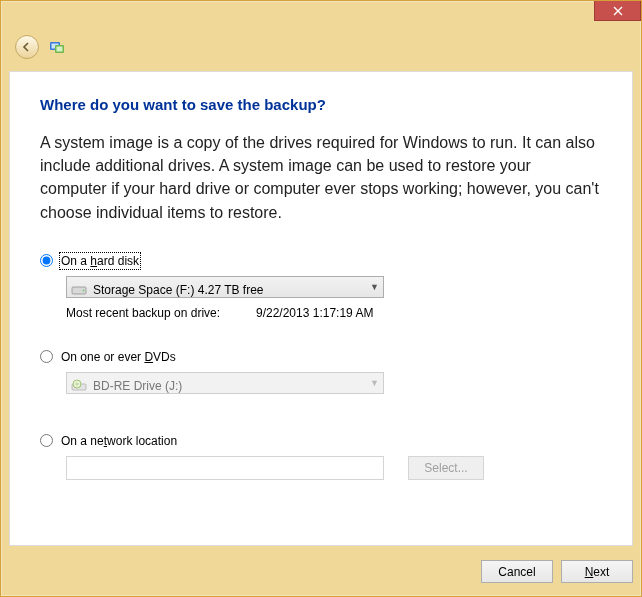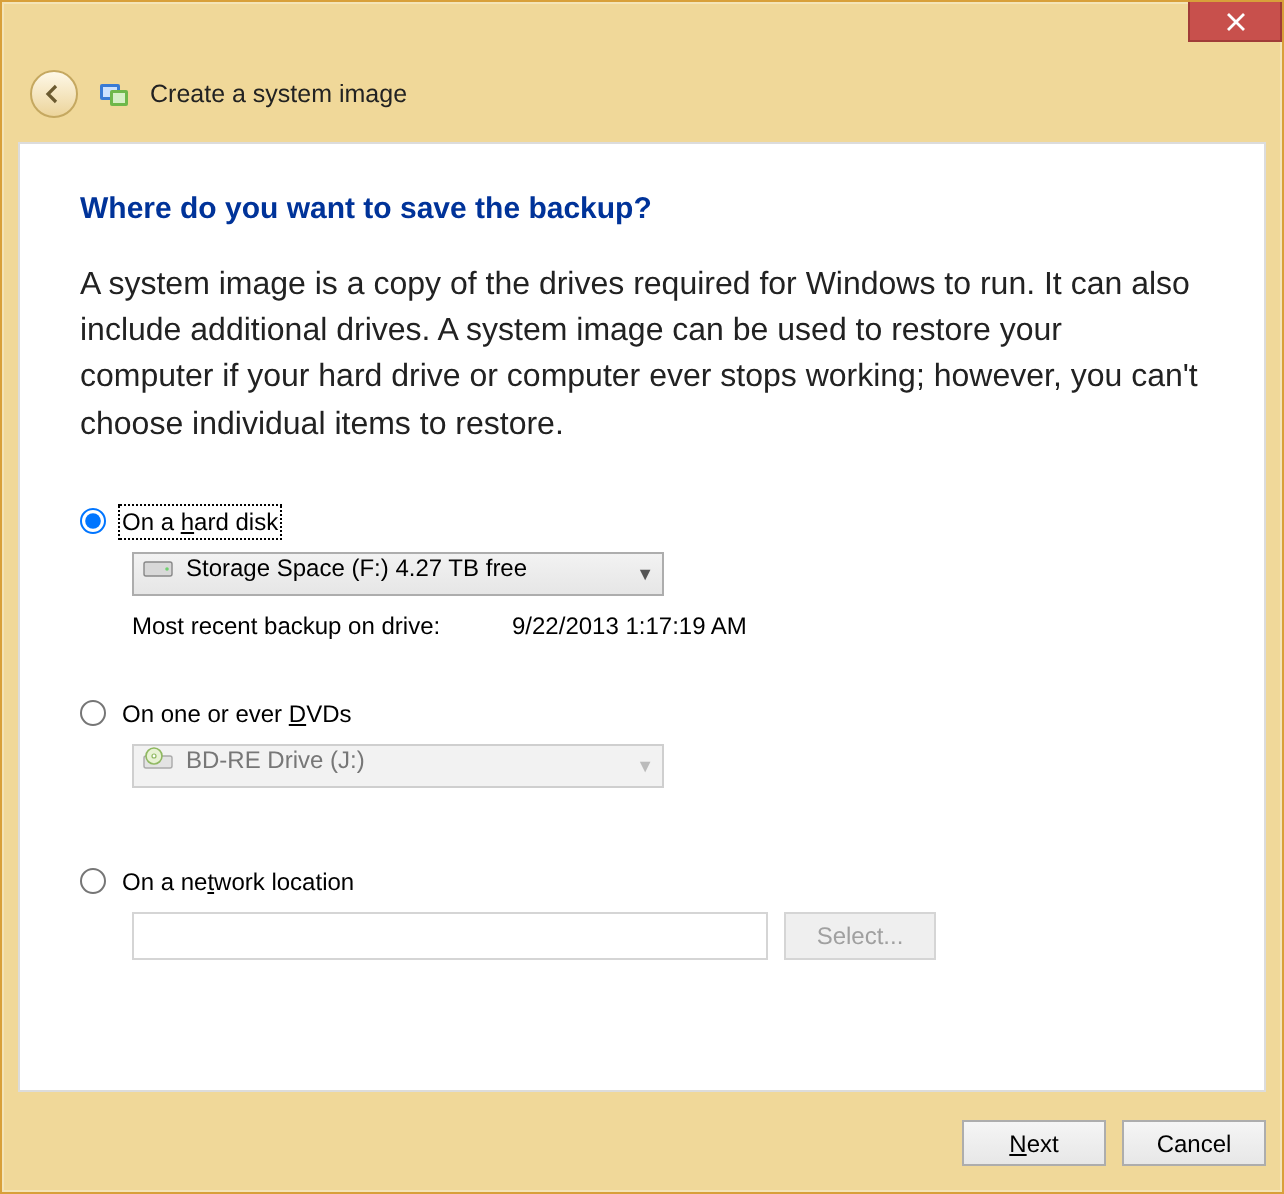--- a/index.html
+++ b/index.html
@@ -110,26 +110,26 @@
   }
   .radio-label.focused {
     outline: 1px dotted #000;
     outline-offset: 1px;
   }
   .radio-label u { text-decoration: underline; }
   .indent {
     padding-left: 26px;
   }
   .combo {
-    width: 266px;
+    width: 318px;
     height: 22px;
     border: 1px solid #adadad;
     background: linear-gradient(#f2f2f2,#e6e6e6);
     display: flex;
-    align-items: flex-start;
+    align-items: flex-end;
     position: relative;
     font-size: 12px;
     padding-left: 4px;
   }
   .combo.disabled {
     background: #f2f2f2;
     border-color: #cfcfcf;
     color: #777;
   }
   .combo .arrow {
@@ -149,21 +149,21 @@
   }
   .backup-info {
     display: flex;
     margin-top: 8px;
     font-size: 12px;
   }
   .backup-info .lbl { width: 190px; }
   .textbox-row {
     display: flex;
     align-items: flex-end;
-    gap: 8px;
+    gap: 24px;
   }
   .textbox {
     width: 318px;
     height: 24px;
     border: 1px solid #d5d5d5;
     background: #fff;
   }
   .btn {
     min-width: 76px;
     height: 24px;
@@ -210,21 +210,20 @@
       <svg width="14" height="14" viewBox="0 0 14 14">
         <path d="M8 3 L4 7 L8 11" fill="none" stroke="#6b5a30" stroke-width="1.6"></path>
       </svg>
     </div>
     <svg class="app-icon" viewBox="0 0 16 16">
       <rect x="1" y="3" width="10" height="8" rx="1" fill="#3a7bd5"></rect>
       <rect x="2.5" y="4.5" width="7" height="5" fill="#cde2ff"></rect>
       <rect x="6" y="6" width="9" height="8" rx="1" fill="#6fb84a"></rect>
       <rect x="7.5" y="7.5" width="6" height="5" fill="#d7f0c6"></rect>
     </svg>
-    <span class="header-title">Create a system image</span>
   </div>
 
   <div class="content-panel">
     <div class="inner">
       <h1 class="page-title">Where do you want to save the backup?</h1>
       <div class="description">A system image is a copy of the drives required for Windows to run. It can also include additional drives. A system image can be used to restore your computer if your hard drive or computer ever stops working; however, you can't choose individual items to restore.</div>
 
       <div class="option-group">
         <label class="radio-row">
           <input type="radio" name="dest" checked="" style="">
@@ -274,17 +273,17 @@
             <div class="textbox"></div>
             <button class="btn" disabled="">Select...</button>
           </div>
         </div>
       </div>
 
     </div>
   </div>
 
   <div class="footer">
+    <button class="btn">Cancel</button>
     <button class="btn"><span class="" id="nextU"><u>N</u>ext</span></button>
-    <button class="btn">Cancel</button>
   </div>
 
 </div>
 
 </body></html>

